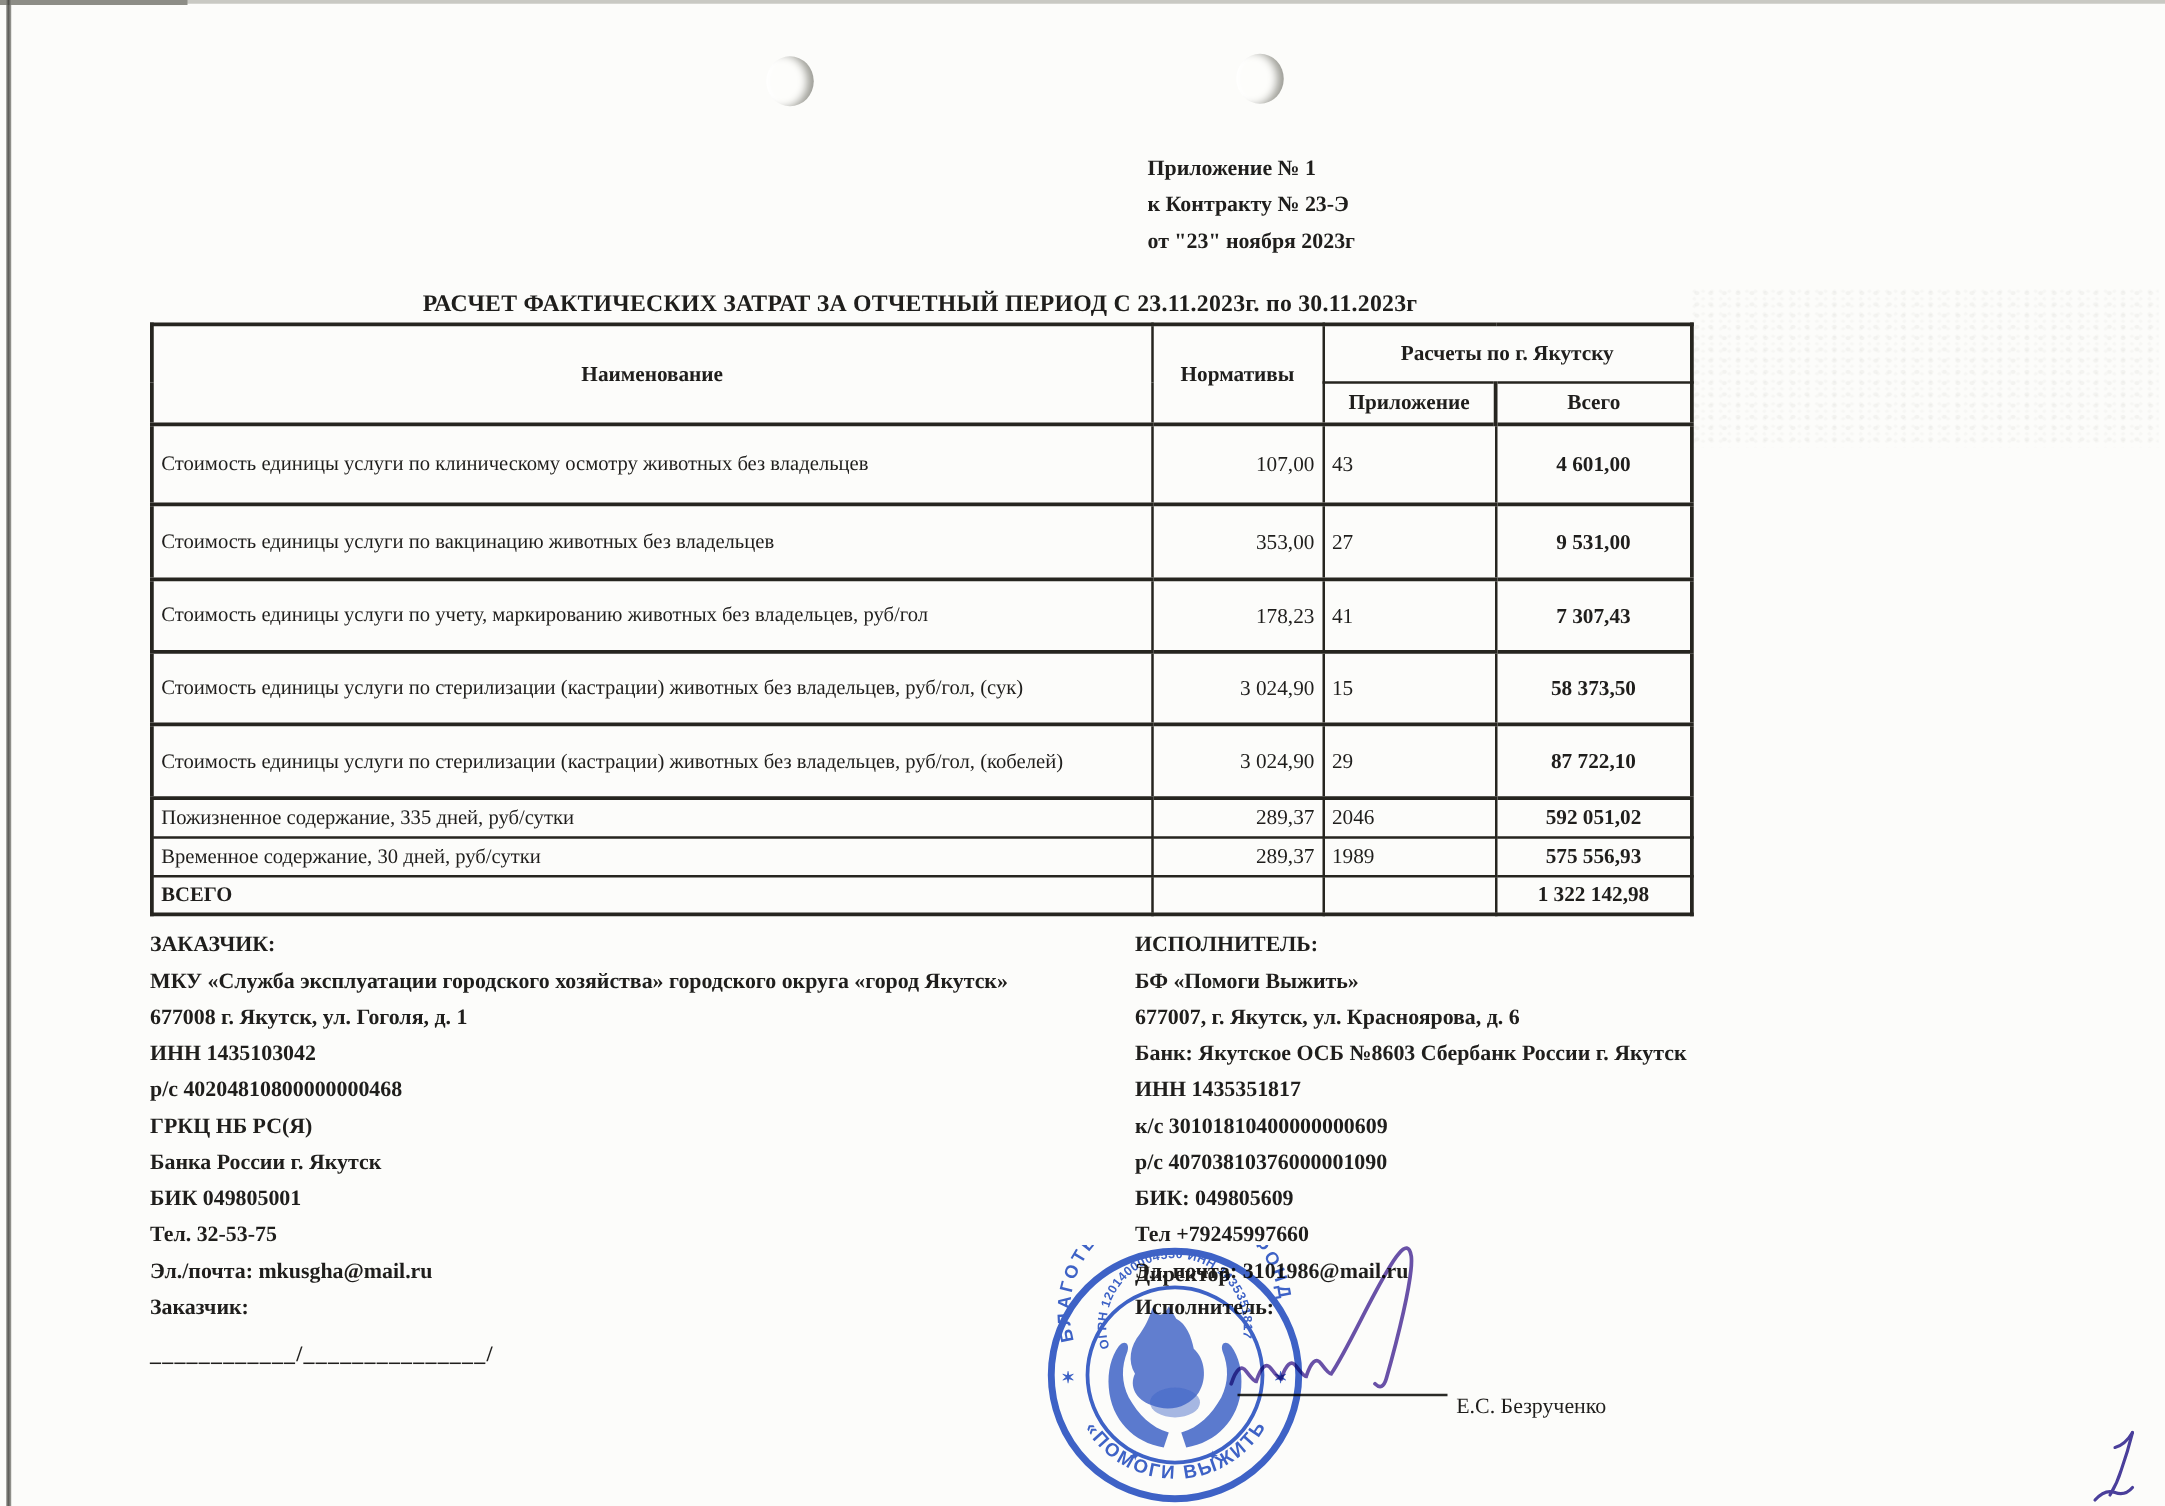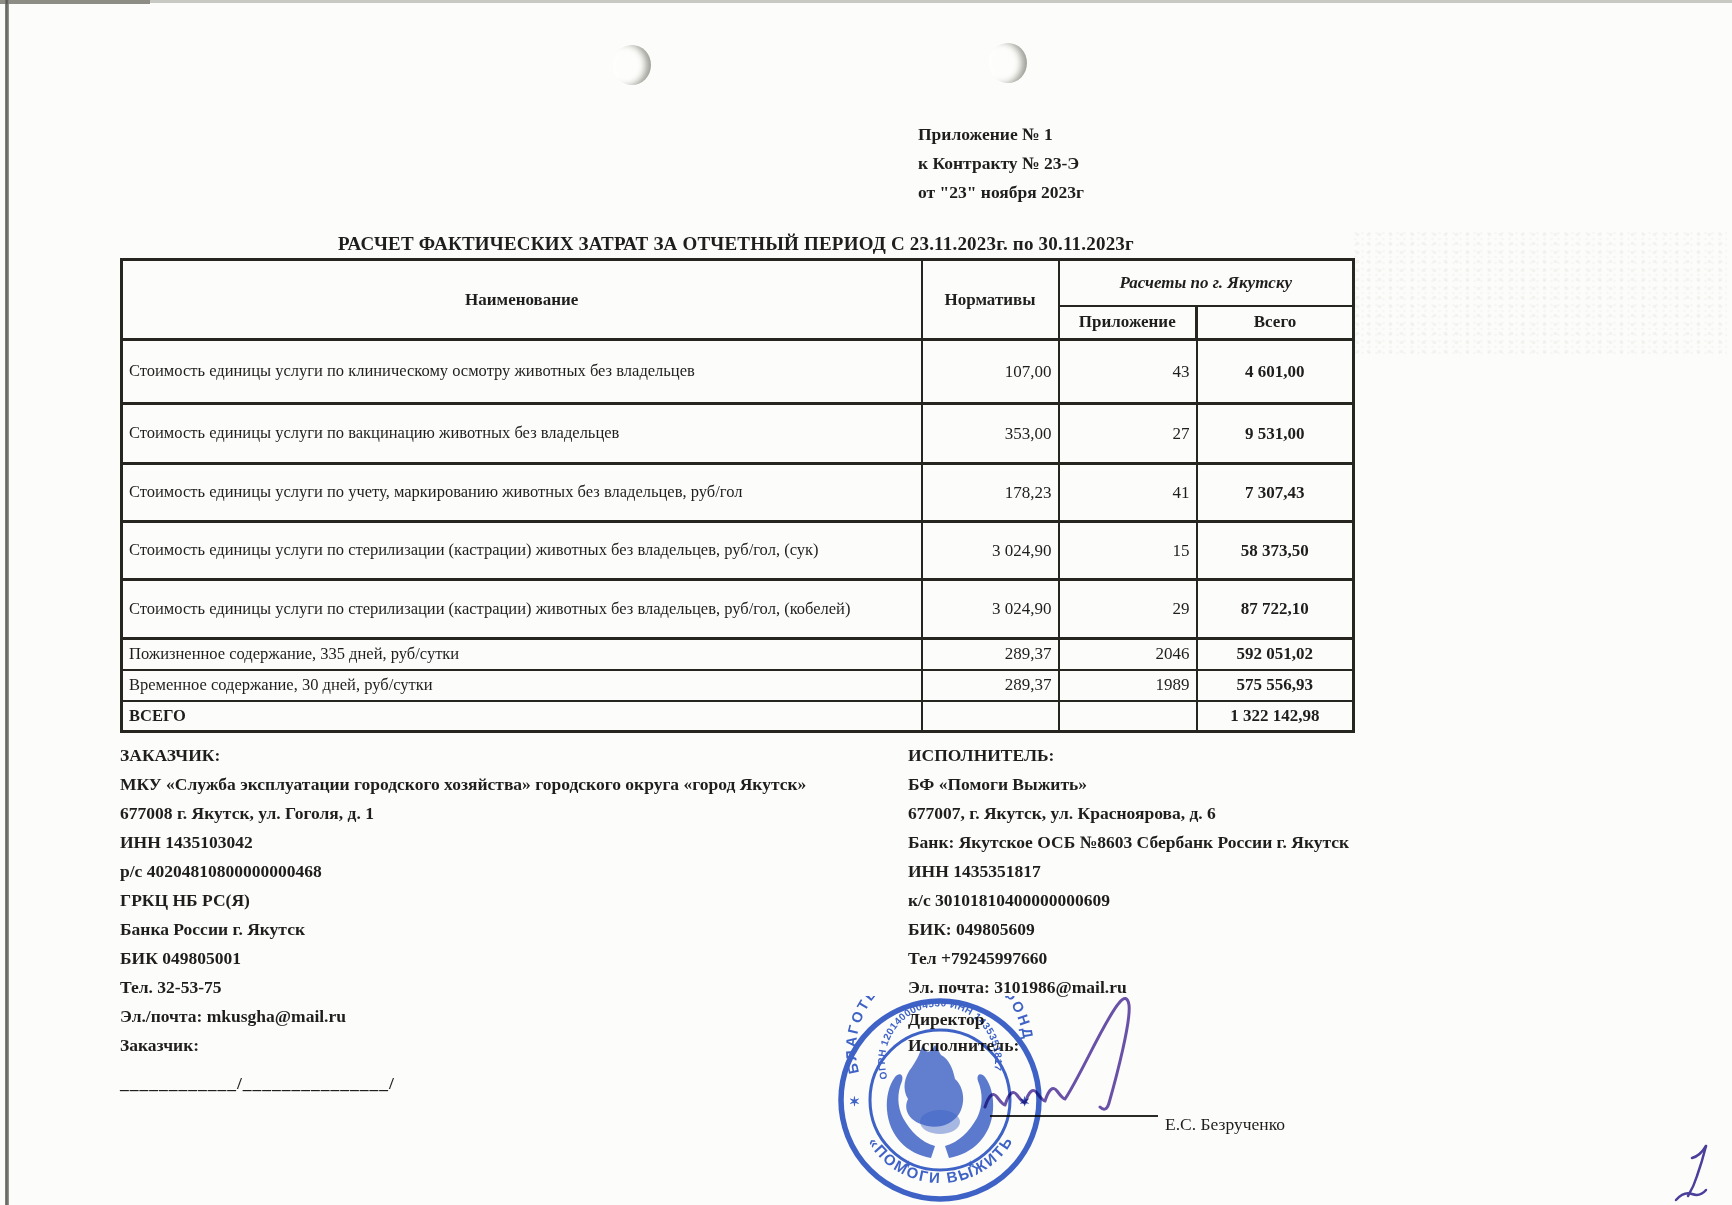--- a/index.html
+++ b/index.html
@@ -20,25 +20,25 @@
   .hole{width:38px;height:40px;border-radius:50%;background:#fdfdfb;
     box-shadow:inset -7px 0 7px -2px #9d9d96, inset 3px 0 4px -1px #ffffff;}
   
   .hdr{left:918px;top:120px;font-weight:bold;font-size:17.5px;line-height:29px;white-space:nowrap;}
   .title{left:120px;top:233px;width:1232px;text-align:center;font-weight:bold;font-size:19px;letter-spacing:.2px;white-space:nowrap;}
   
   table.calc{left:120px;top:258px;width:1232px;position:absolute;border-collapse:collapse;table-layout:fixed;
     border:3px solid #26251f;background:transparent;}
   table.calc th, table.calc td{border:2px solid #26251f;vertical-align:middle;padding:2px 6px;}
   table.calc thead th{font-size:17px;font-weight:bold;text-align:center;}
-  th.grp{text-align:left;padding-left:5px;font-style:italic;}
+  th.grp{text-align:left;padding-left:5px;}
   tr.h1{height:46px;} tr.h2{height:34px;}
   td.name{font-size:16.5px;text-align:left;line-height:1.5;}
   td.norm{font-size:17px;text-align:right;padding-right:13px;}
-  td.qty{font-size:17px;text-align:right;}
+  td.qty{font-size:17px;text-align:left;}
   td.tot{font-size:17px;text-align:center;font-weight:bold;border-left:3px solid #26251f;}
   tr.thick td{border-top:3.5px solid #26251f;}
   td.b{font-weight:bold;}
   
   .block{font-weight:bold;font-size:17.5px;line-height:29px;white-space:nowrap;}
   .cust{left:120px;top:741px;width:790px;}
   .contr{left:908px;top:741px;width:620px;}
   .sign-label{left:120px;top:1035px;font-weight:bold;font-size:17.5px;}
   .sign-line{left:120px;top:1073px;font-weight:bold;font-size:17.5px;letter-spacing:1px;}
   .exec-label{left:908px;top:1035px;font-weight:bold;font-size:17.5px;}
@@ -155,20 +155,21 @@
     <div>Эл./почта: mkusgha@mail.ru</div>
   </div>
 
   <div class="abs block contr">
     <div>ИСПОЛНИТЕЛЬ:</div>
     <div>БФ «Помоги Выжить»</div>
     <div>677007, г. Якутск, ул. Красноярова, д. 6</div>
     <div>Банк: Якутское ОСБ №8603 Сбербанк России г. Якутск</div>
     <div>ИНН 1435351817</div>
     <div>к/с 30101810400000000609</div>
+    <div>р/с 40703810376000001090</div>
     <div>БИК: 049805609</div>
     <div>Тел +79245997660</div>
     <div>Эл. почта: 3101986@mail.ru</div>
   </div>
 
   <div class="abs sign-label">Заказчик:</div>
   <div class="abs sign-line">____________/_______________/</div>
 
   <div class="abs exec-label">Исполнитель:</div>
   <div class="abs director">Директор</div>

